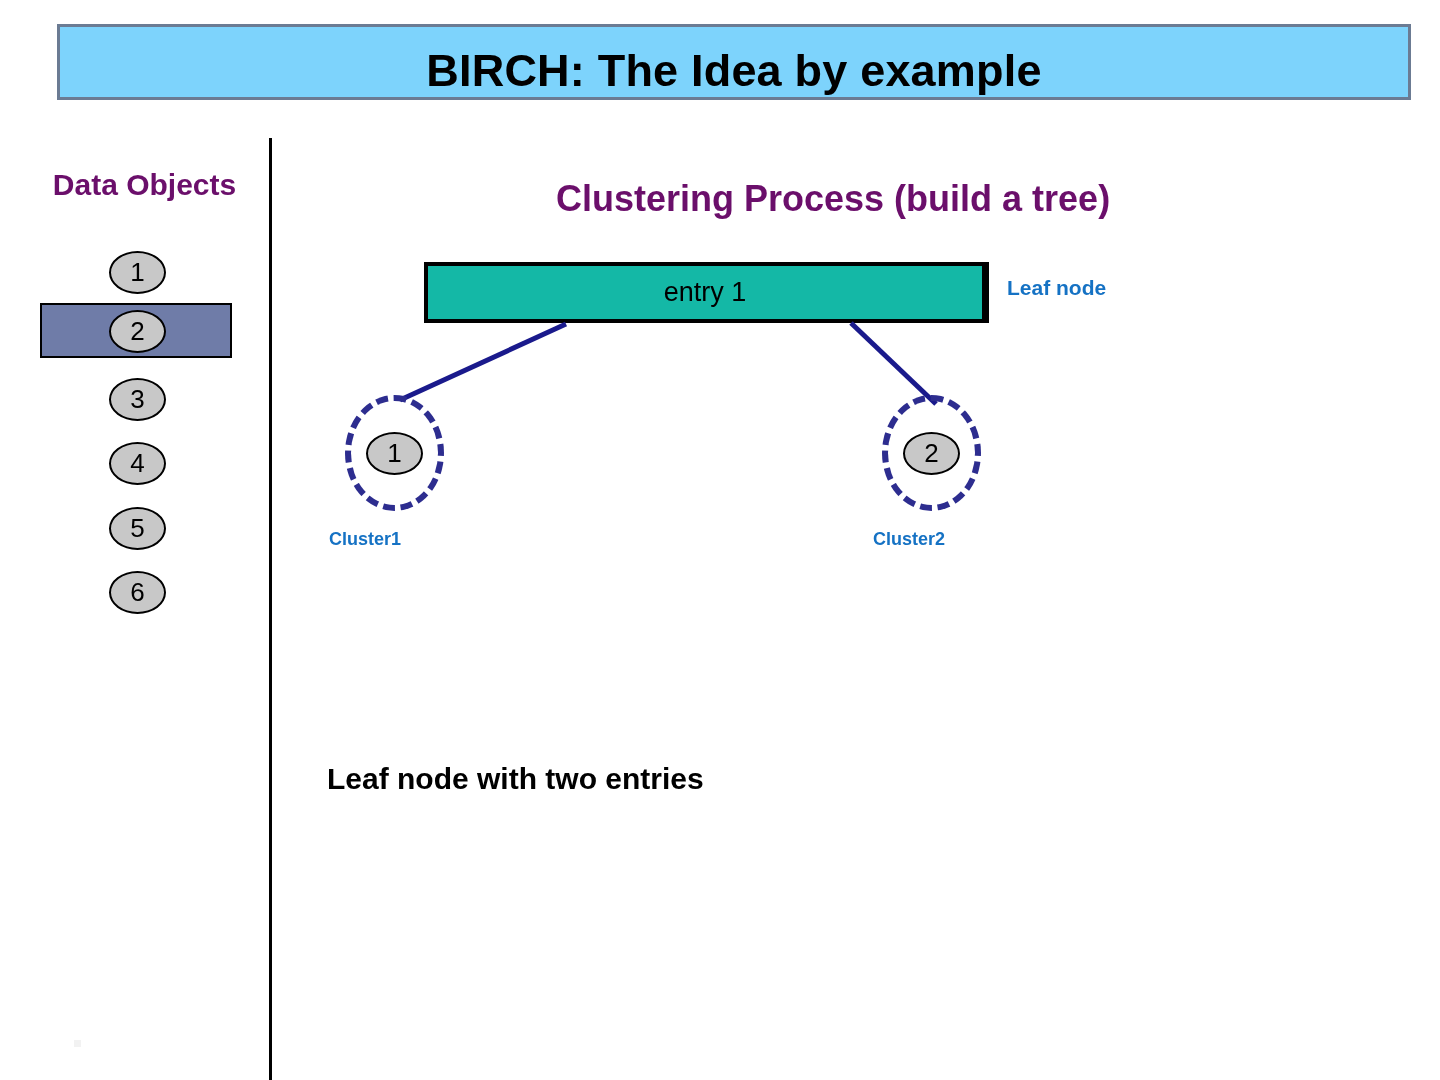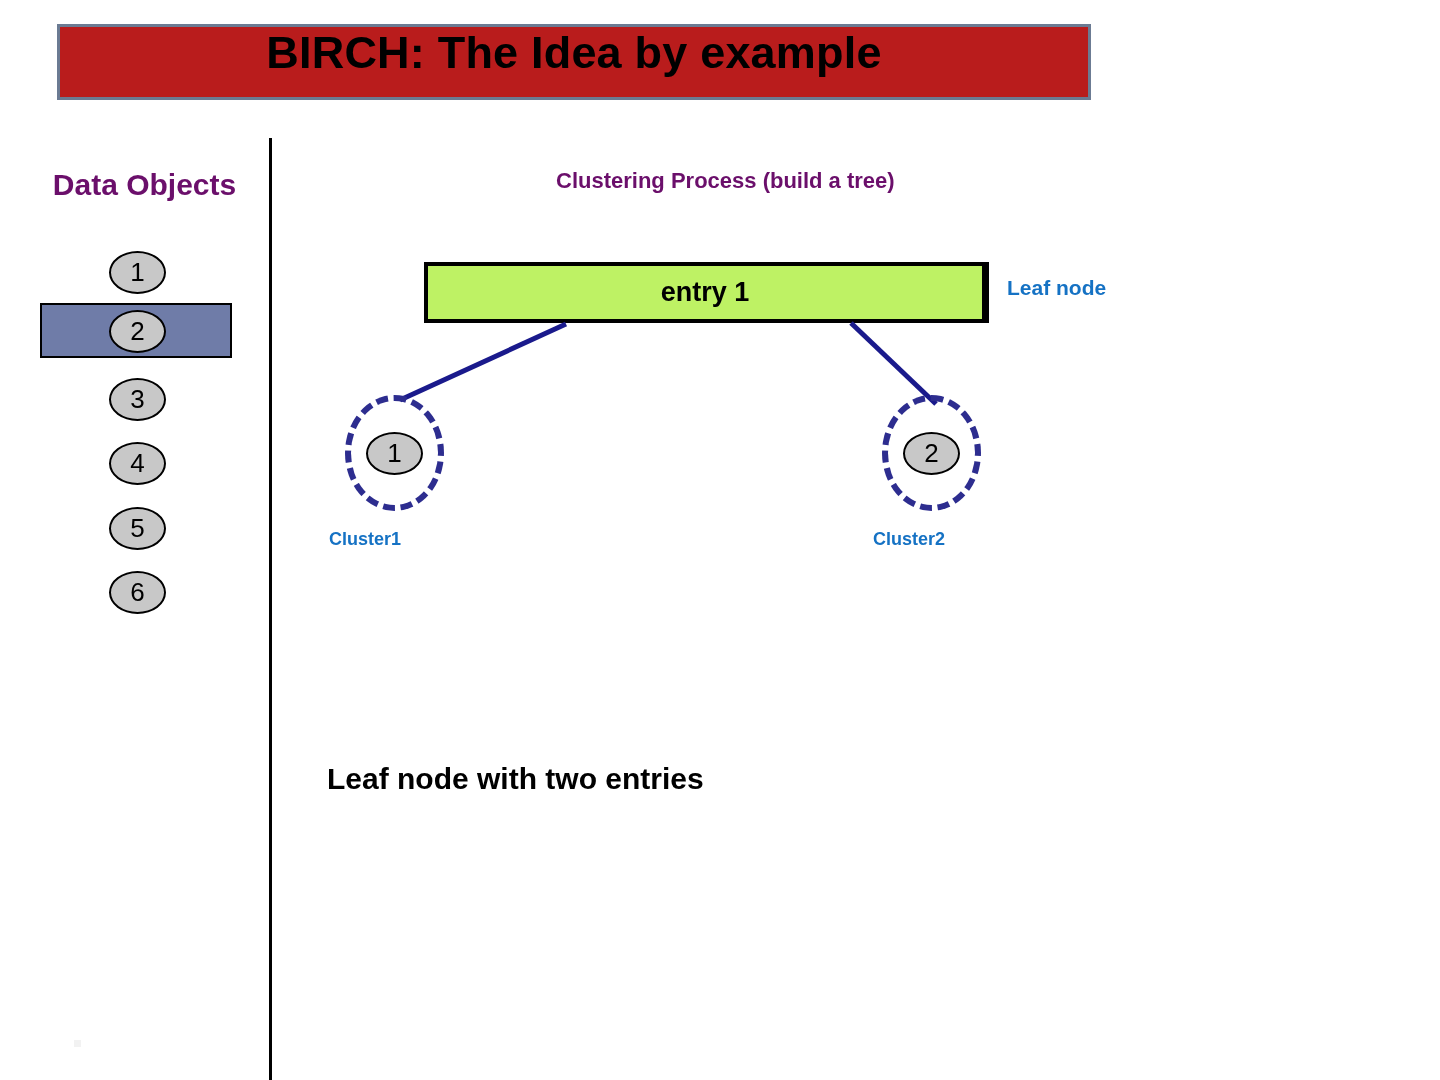--- a/index.html
+++ b/index.html
@@ -13,27 +13,27 @@
     position: relative;
     overflow: hidden;
     font-family: "Liberation Sans", sans-serif;
   }
 
   
   #title-bar {
     position: absolute;
     left: 57px;
     top: 24px;
-    width: 1034px;
+    width: 1354px;
     height: 76px;
-    background: #b91c1c;
+    background: #7dd3fc;
     border: 3px solid #6b7b93;
     box-sizing: border-box;
     display: flex;
-    align-items: flex-start;
+    align-items: flex-end;
     justify-content: center;
   }
   #title-text {
     font-size: 45px;
     font-weight: bold;
     color: #000000;
     letter-spacing: 0.2px;
     white-space: nowrap;
   }
 
@@ -91,46 +91,46 @@
   #data-object-2 { top: 310px; }
   #data-object-3 { top: 378px; }
   #data-object-4 { top: 442px; }
   #data-object-5 { top: 507px; }
   #data-object-6 { top: 571px; }
 
   
   #process-title {
     position: absolute;
     left: 556px;
-    top: 168px;
-    font-size: 22px;
+    top: 178px;
+    font-size: 36px;
     font-weight: bold;
     color: #6b0f6b;
     white-space: nowrap;
   }
 
   
   #leaf-node-box {
     position: absolute;
     left: 424px;
     top: 262px;
     width: 565px;
     height: 61px;
     border: 4px solid #000000;
     box-sizing: border-box;
     display: flex;
   }
   .leaf-entry {
     flex: 1 1 0;
-    background: #bef264;
+    background: #14b8a6;
     display: flex;
     align-items: center;
     justify-content: center;
     font-size: 27px;
-    font-weight: bold;
+    font-weight: normal;
     color: #000000;
   }
   #leaf-entry-1 { border-right: 3px solid #000000; }
 
   #leaf-node-label {
     position: absolute;
     left: 1007px;
     top: 276px;
     font-size: 21px;
     font-weight: bold;

